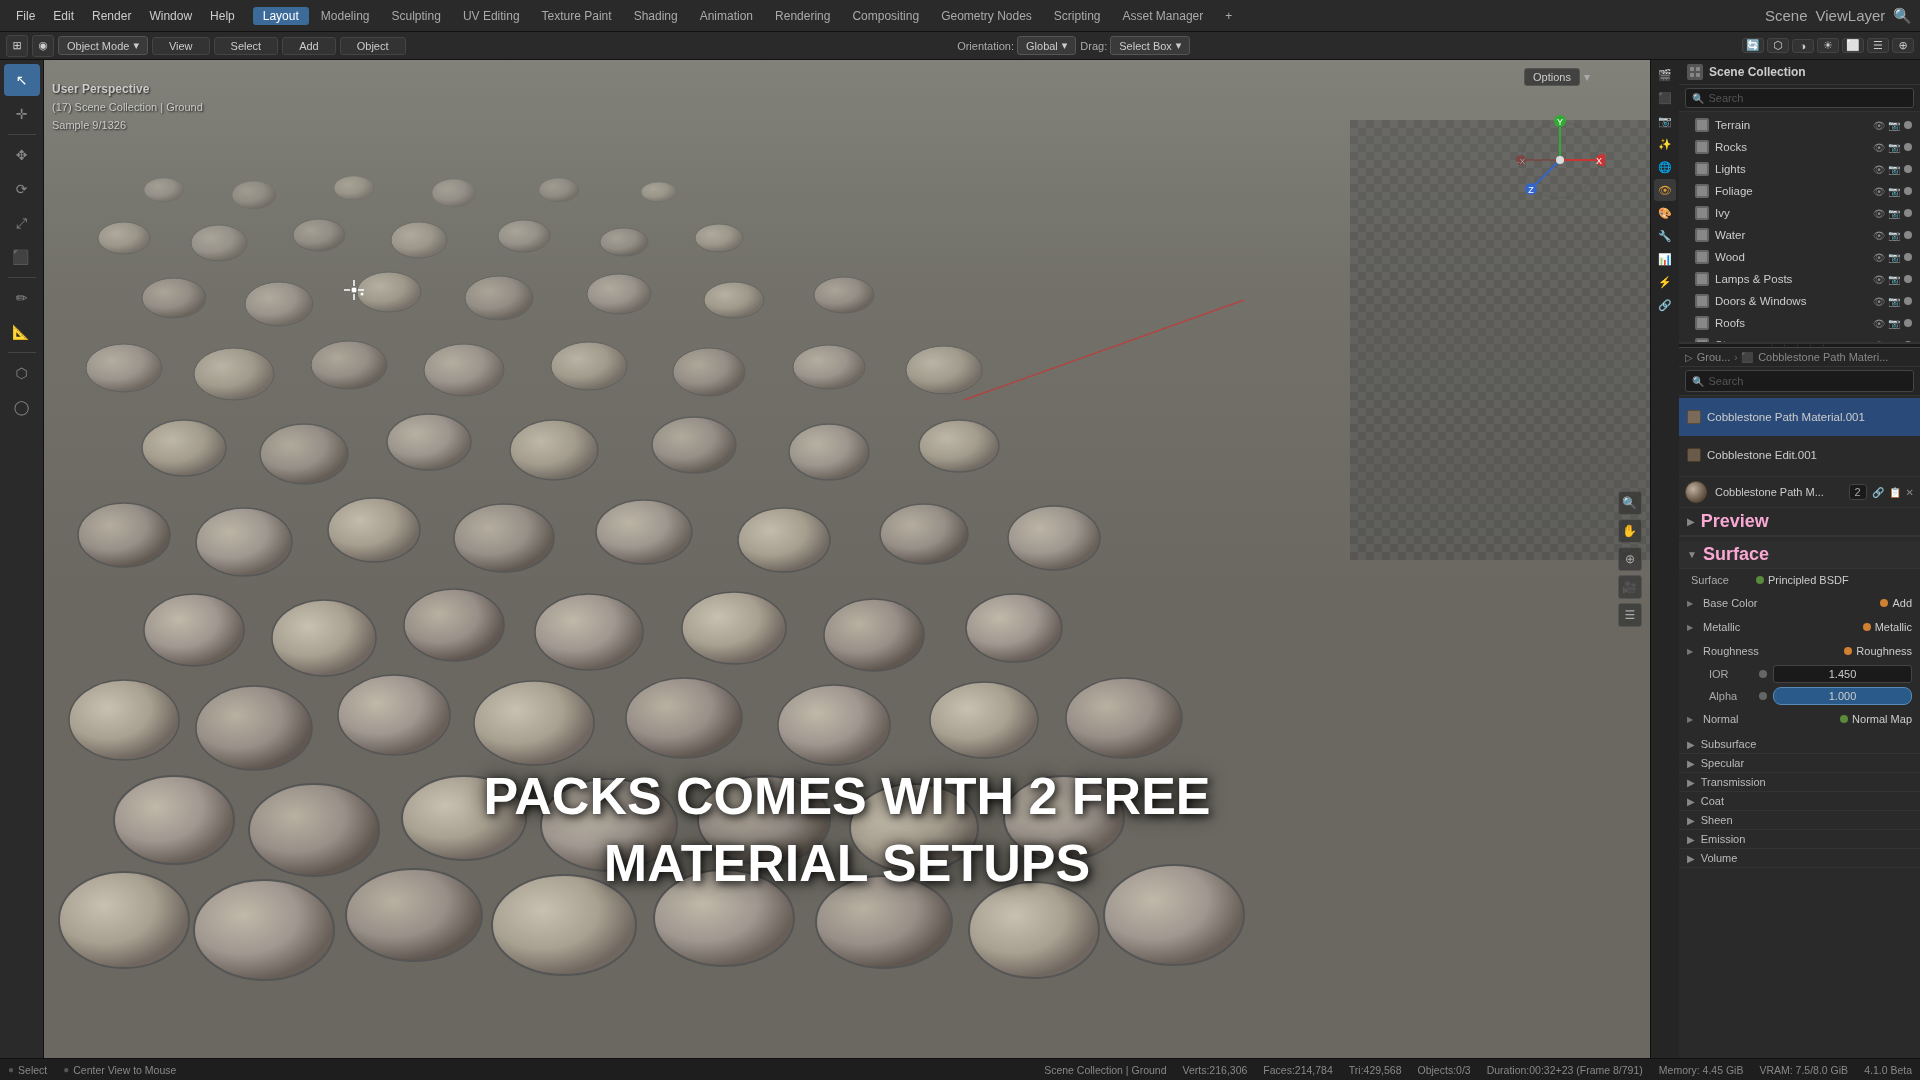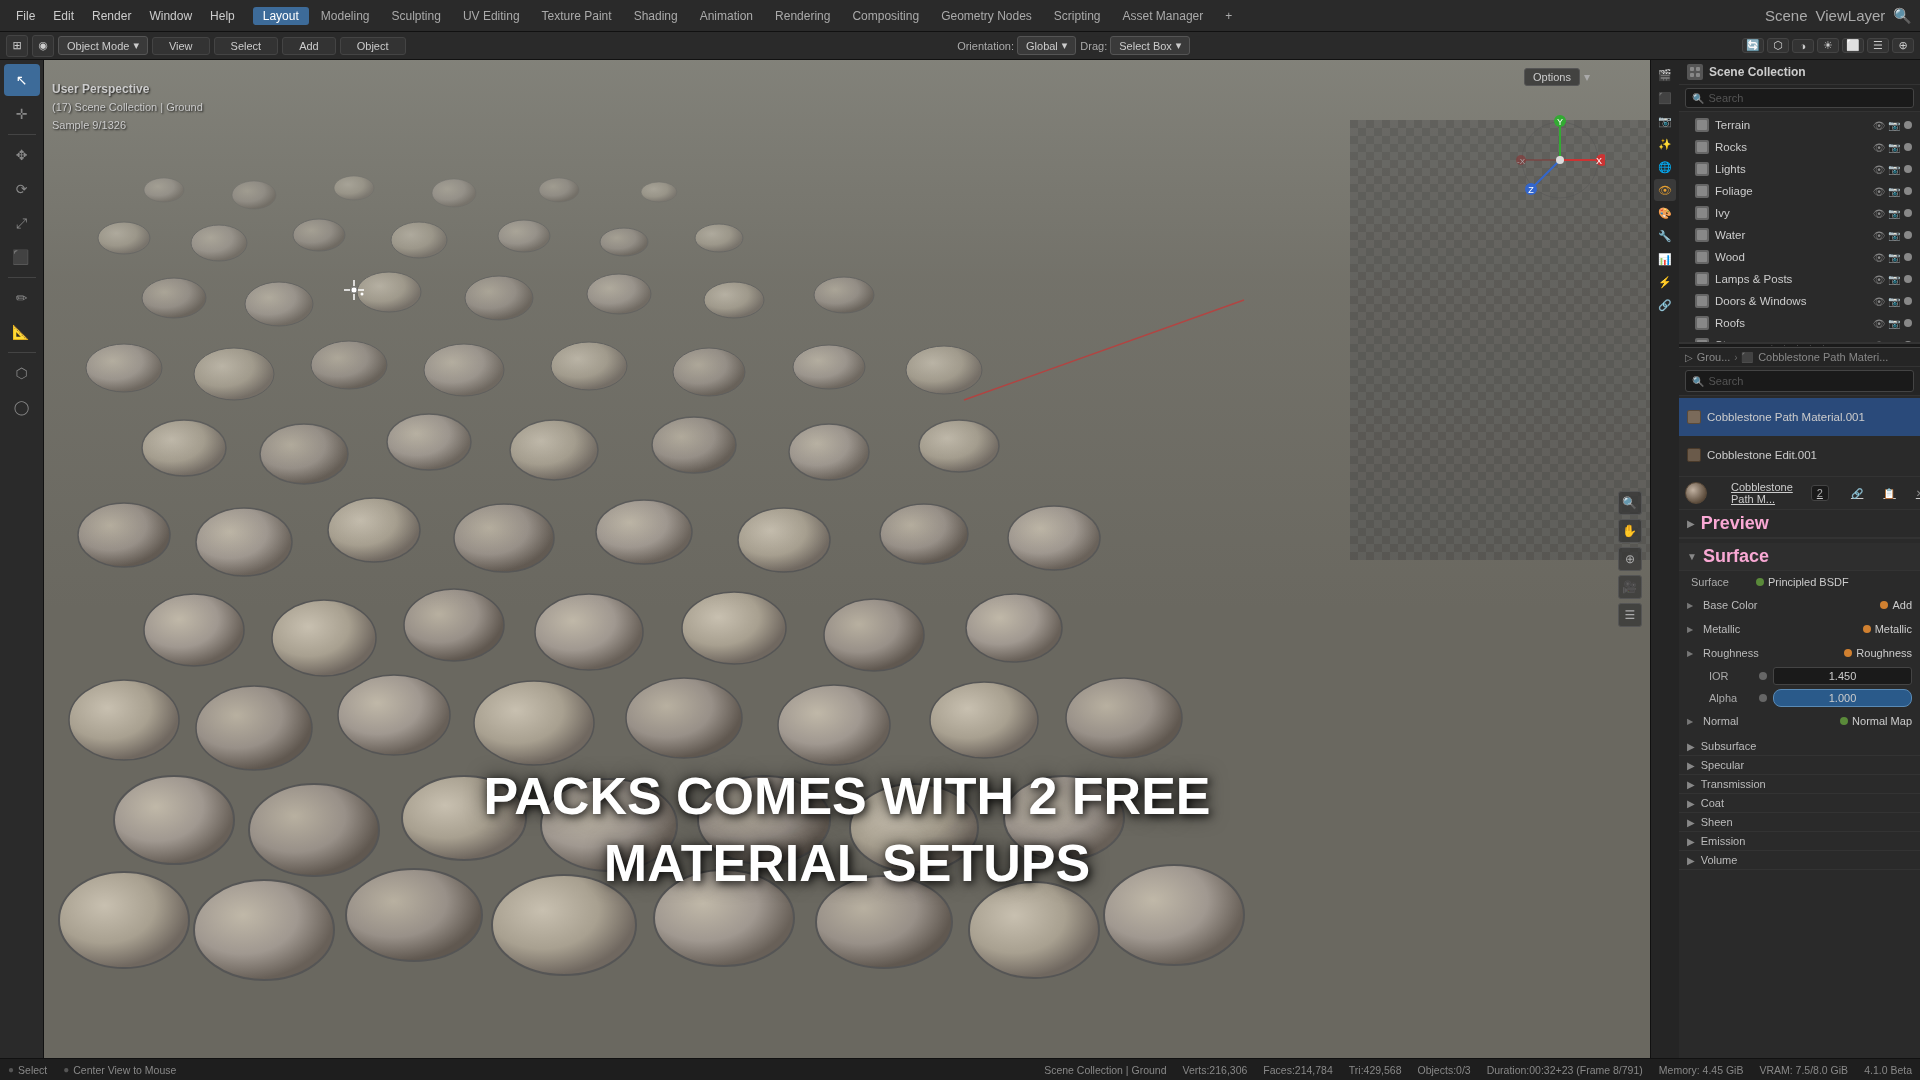--- a/index.html
+++ b/index.html
@@ -306,23 +306,22 @@
     .mat-properties {
       flex: 1;
       overflow-y: auto;
       scrollbar-width: thin;
       scrollbar-color: #444 #2a2a2a;
     }
     .mat-prop-header {
       padding: 4px 8px;
       display: flex;
       align-items: center;
-      gap: 18px;
+      gap: 2px;
       border-bottom: 1px solid #333;
-      text-decoration: underline;
     }
     .mat-prop-name {
       flex: 1;
       font-size: 11.5px;
       color: #ccc;
     }
     .mat-prop-num {
       font-size: 11px;
       color: #aaa;
       background: #1a1a1a;

